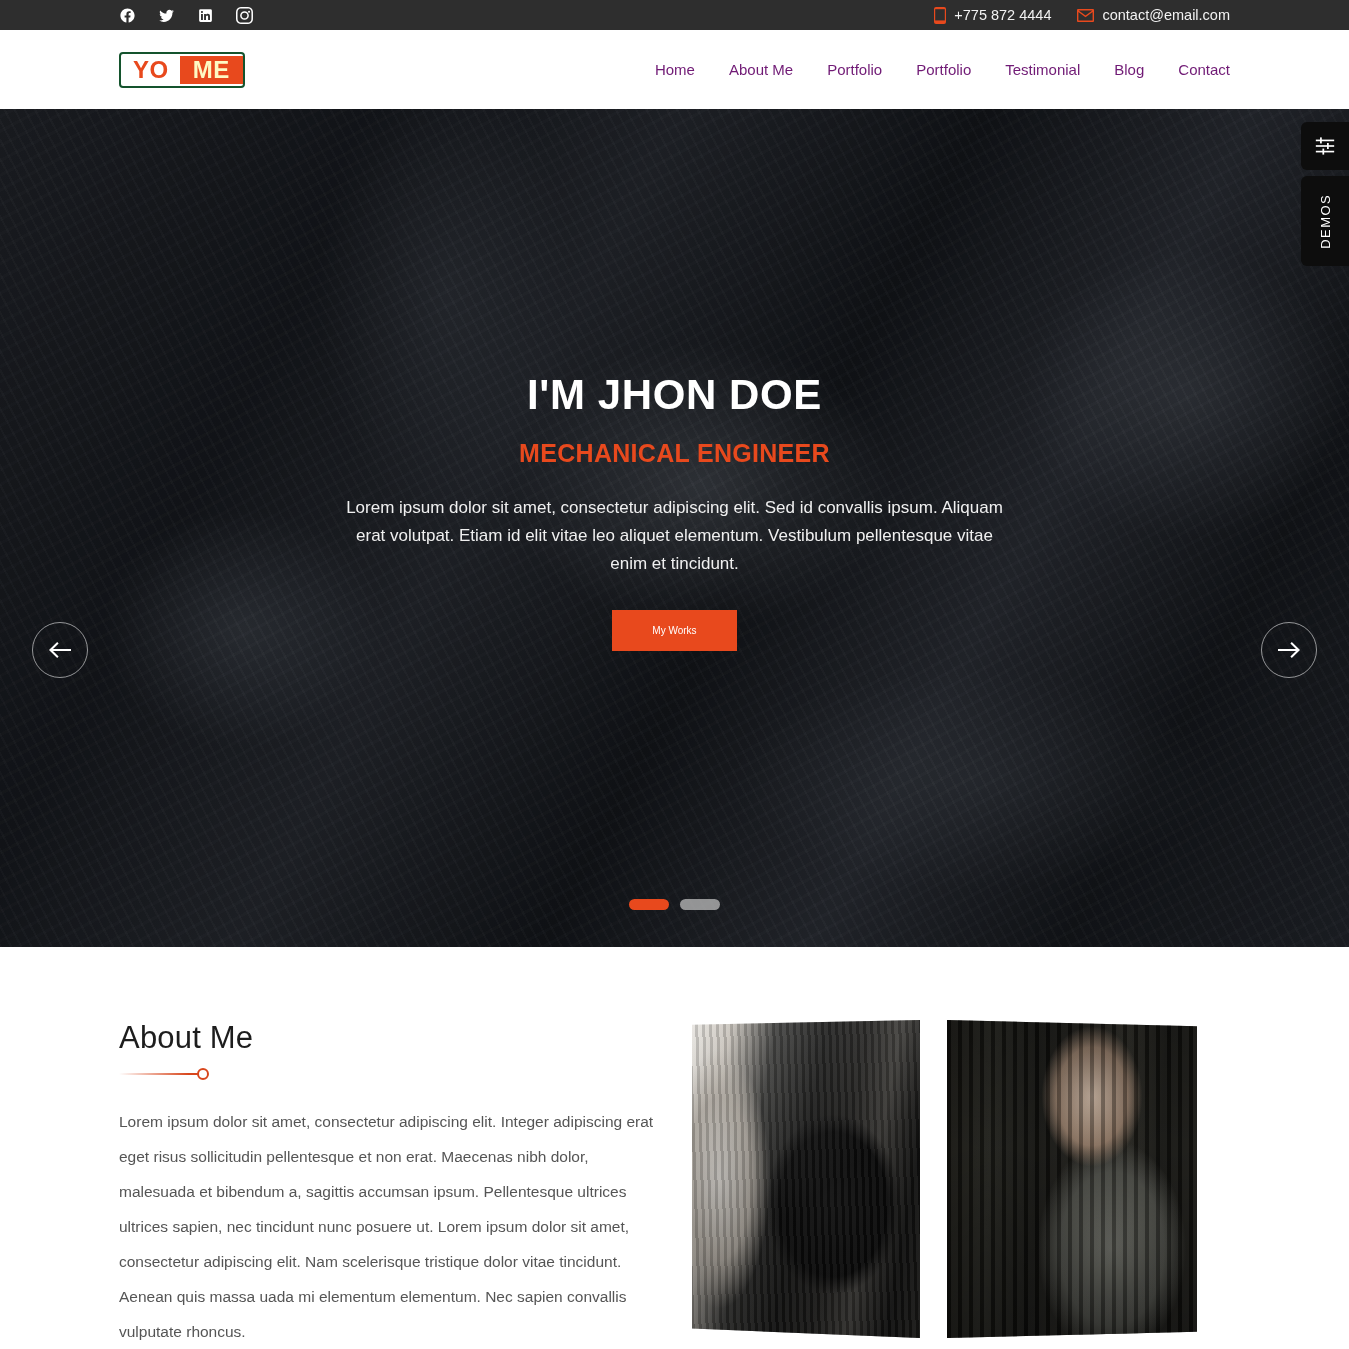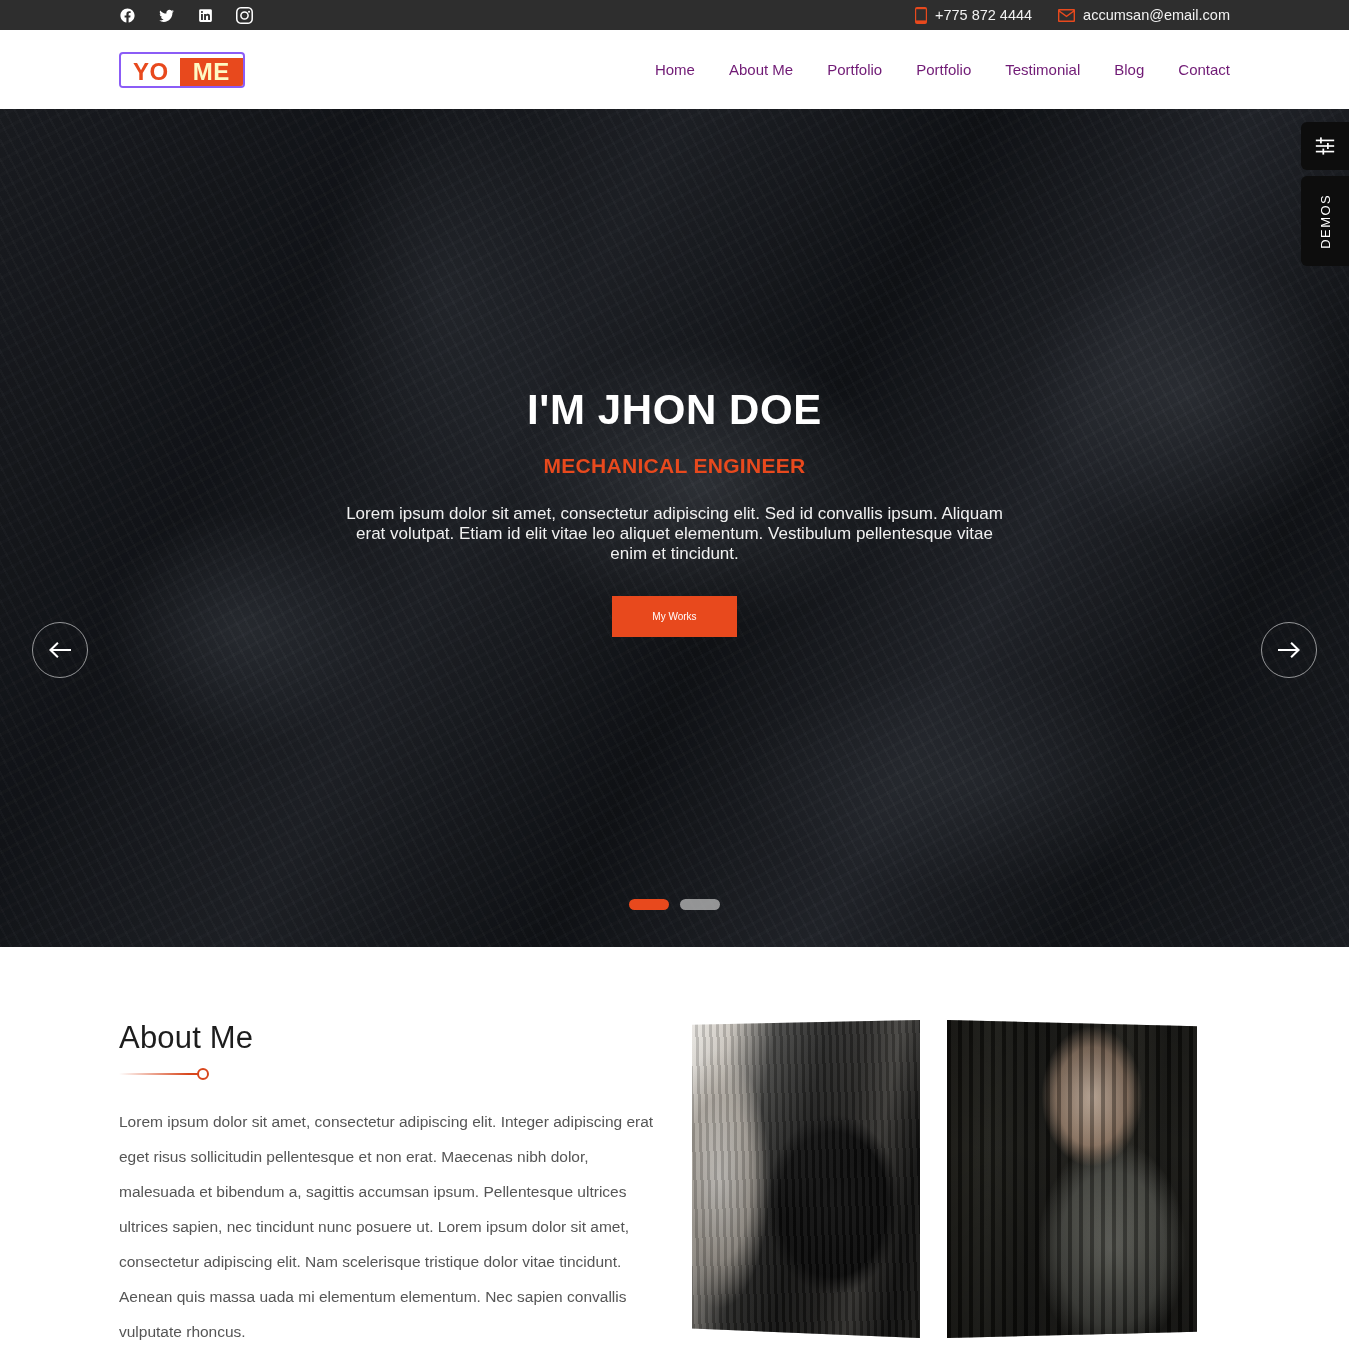--- a/index.html
+++ b/index.html
@@ -51,23 +51,23 @@
     height: 79px;
     background: #ffffff;
     display: flex;
     align-items: center;
     padding: 0 119px;
     position: relative;
     z-index: 25;
   }
   .logo {
     display: flex;
-    align-items: flex-end;
+    align-items: center;
     height: 36px;
-    border: 2px solid #8b5cf6;
+    border: 2px solid #14532d;
     border-radius: 4px;
     overflow: hidden;
     cursor: pointer;
     font-weight: bold;
   }
   .logo-yo {
     background: #ffffff;
     color: #e8491d;
     display: flex; align-items: center;
     padding: 0 11px 0 12px;
@@ -138,30 +138,30 @@
   }
   .hero-title {
     color: #ffffff;
     font-size: 42px;
     font-weight: bold;
     letter-spacing: .6px;
     text-align: center;
   }
   .hero-sub {
     color: #e8491d;
-    font-size: 21px;
+    font-size: 25px;
     font-weight: bold;
     letter-spacing: .3px;
     margin-top: 20px;
     text-align: center;
   }
   .hero-desc {
     color: #f0f0f0;
     font-size: 17px;
-    line-height: 20px;
+    line-height: 28px;
     text-align: center;
     max-width: 662px;
     margin-top: 26px;
   }
   .hero-btn {
     margin-top: 32px;
     background: #e8491d;
     color: #ffffff;
     border: none;
     font-size: 10px;
@@ -351,21 +351,21 @@
           </svg>
       </span>
       <span>+775 872 4444</span>
     </div>
     <div class="contact-item">
       <span>
         <svg width="17" height="13" viewBox="0 0 17 13">
             <path d="M1 0h15a1 1 0 0 1 1 1v11a1 1 0 0 1-1 1H1a1 1 0 0 1-1-1V1a1 1 0 0 1 1-1zm.6 1.6 6.9 5 6.9-5H1.6zM1.4 11.4h14.2V3.1L8.5 8.2 1.4 3.1v8.3z"></path>
           </svg>
       </span>
-      <span>accumsan@email.com</span>
+      <span>contact@email.com</span>
     </div>
   </div>
 </div>
 
 <div class="header">
   <div class="logo">
     <div class="logo-yo">YO</div>
     <div class="logo-me">ME</div>
   </div>
   <div class="nav">

